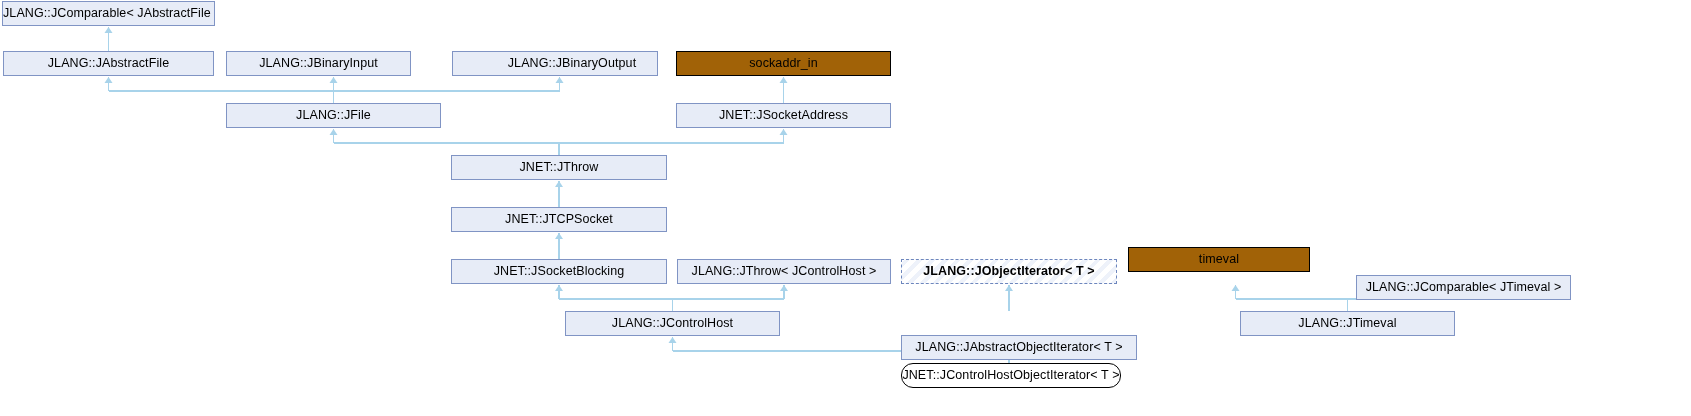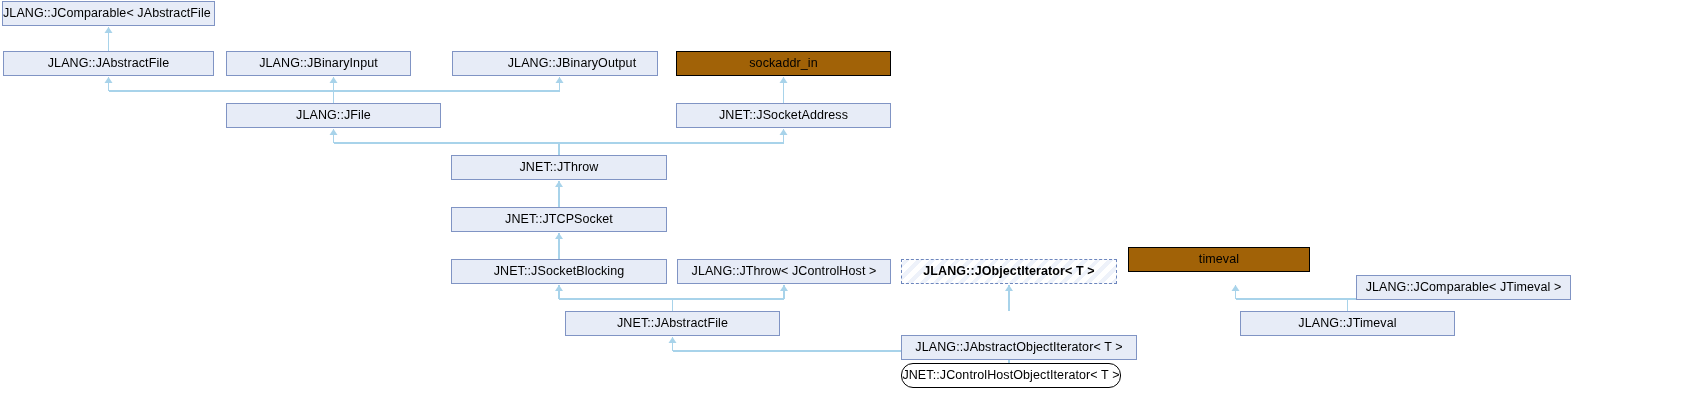--- a/index.html
+++ b/index.html
@@ -131,18 +131,18 @@
       <div class="node ext" style="left: 676px; top: 51px; width: 215px;">sockaddr_in</div>
       <div class="node cls" style="left: 226px; top: 103px; width: 215px;">JLANG::JFile</div>
       <div class="node cls" style="left: 676px; top: 103px; width: 215px;">JNET::JSocketAddress</div>
       <div class="node cls" style="left: 451px; top: 155px; width: 216px;">JNET::JThrow</div>
       <div class="node cls" style="left: 451px; top: 207px; width: 216px;">JNET::JTCPSocket</div>
       <div class="node cls" style="left: 451px; top: 259px; width: 216px;">JNET::JSocketBlocking</div>
       <div class="node cls" style="left: 677px; top: 259px; width: 214px;">JLANG::JThrow&lt; JControlHost &gt;</div>
       <div class="node tmpl" style="left: 901px; top: 259px; width: 216px;">JLANG::JObjectIterator&lt; T &gt;</div>
       <div class="node ext" style="left: 1128px; top: 247px; width: 182px;">timeval</div>
       <div class="node cls" style="left: 1356px; top: 259px; width: 215px; margin-top: 16px;">JLANG::JComparable&lt; JTimeval &gt;</div>
-      <div class="node cls" style="left: 565px; top: 311px; width: 215px;">JNET::JAbstractFile</div>
+      <div class="node cls" style="left: 565px; top: 311px; width: 215px;">JLANG::JControlHost</div>
       <div class="node cls" style="left: 901px; top: 311px; width: 236px; margin-top: 24px;">JLANG::JAbstractObjectIterator&lt; T &gt;</div>
       <div class="node cls" style="left: 1240px; top: 311px; width: 215px;">JLANG::JTimeval</div>
       <div class="node cur" style="left: 901px; top: 363px; width: 220px; border-radius: 12px;">JNET::JControlHostObjectIterator&lt; T &gt;</div>
     </div>
 </div>
 
 </body></html>

